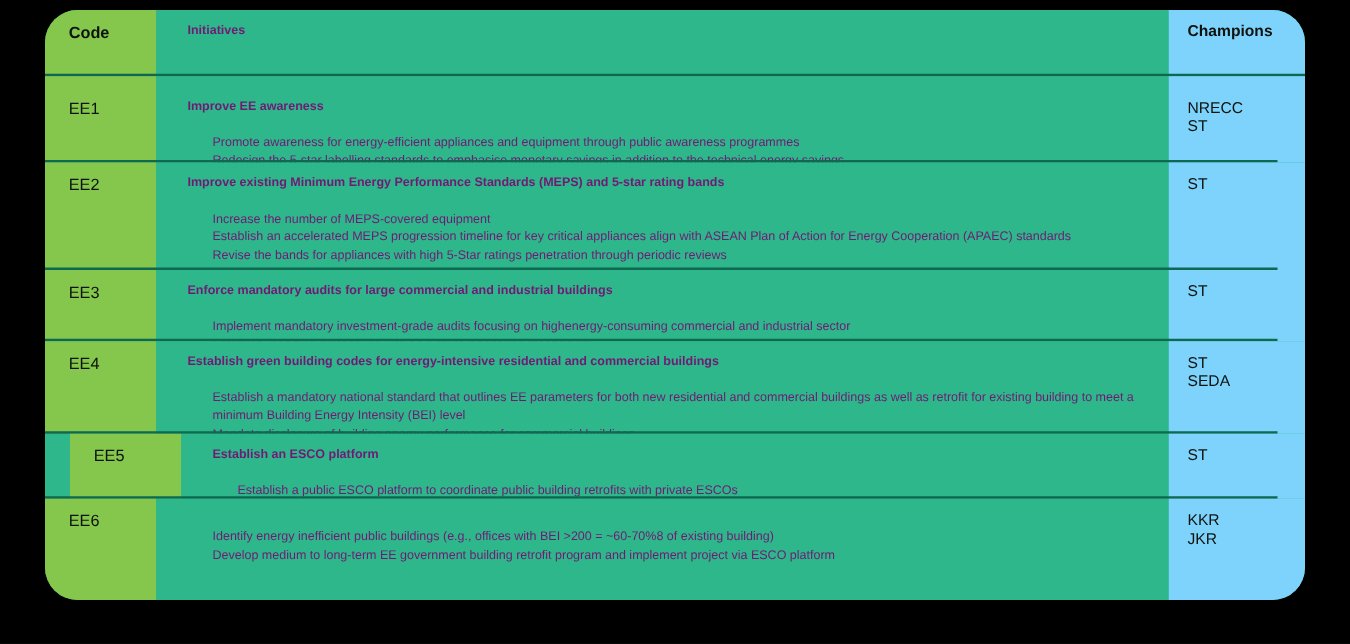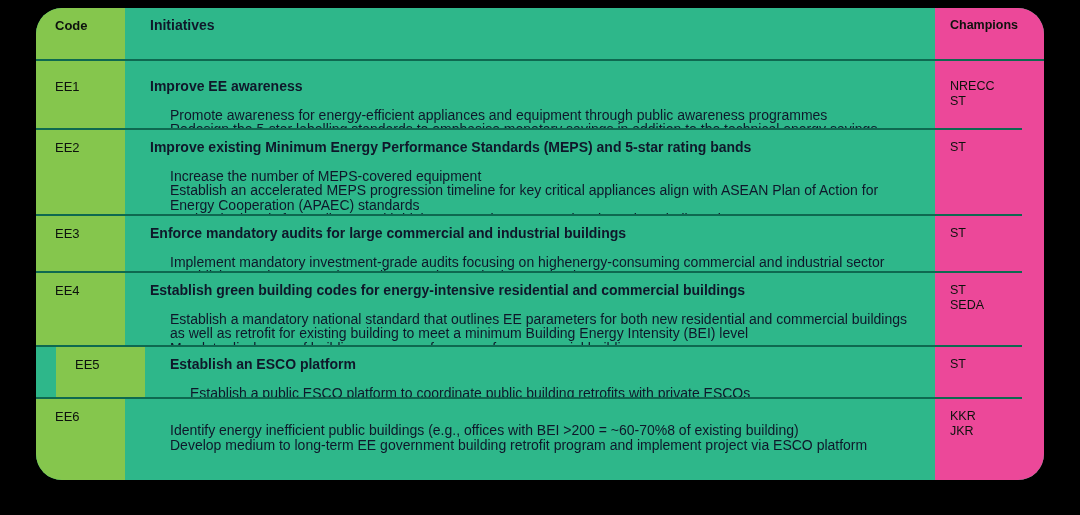--- a/index.html
+++ b/index.html
@@ -50,25 +50,25 @@
   .c-code {
     width: 89px; flex-shrink: 0;
     background: #85c64d;
     padding: 10px 6px 0 19px;
     font-size: 13px; color: #0d120d;
   }
   .c-init {
     flex: 1 1 auto;
     background: #2eb78a;
     padding: 10px 16px 0 25px;
-    font-size: 14px; line-height: 14.5px; color: #0f172a;
+    font-size: 10px; line-height: 14.5px; color: #701a75;
   }
   .c-champ {
     width: 109px; flex-shrink: 0;
-    background: #ec4899;
+    background: #7dd3fc;
     padding: 10px 6px 0 15px;
     font-size: 12.5px; line-height: 15px; color: #0d120d;
     white-space: pre-line;
   }
   .row:nth-of-type(2) .c-code,
   .row:nth-of-type(2) .c-init,
   .row:nth-of-type(2) .c-champ { padding-top: 18px; }
 
   .init-title { font-weight: bold; }
   .init-items {

